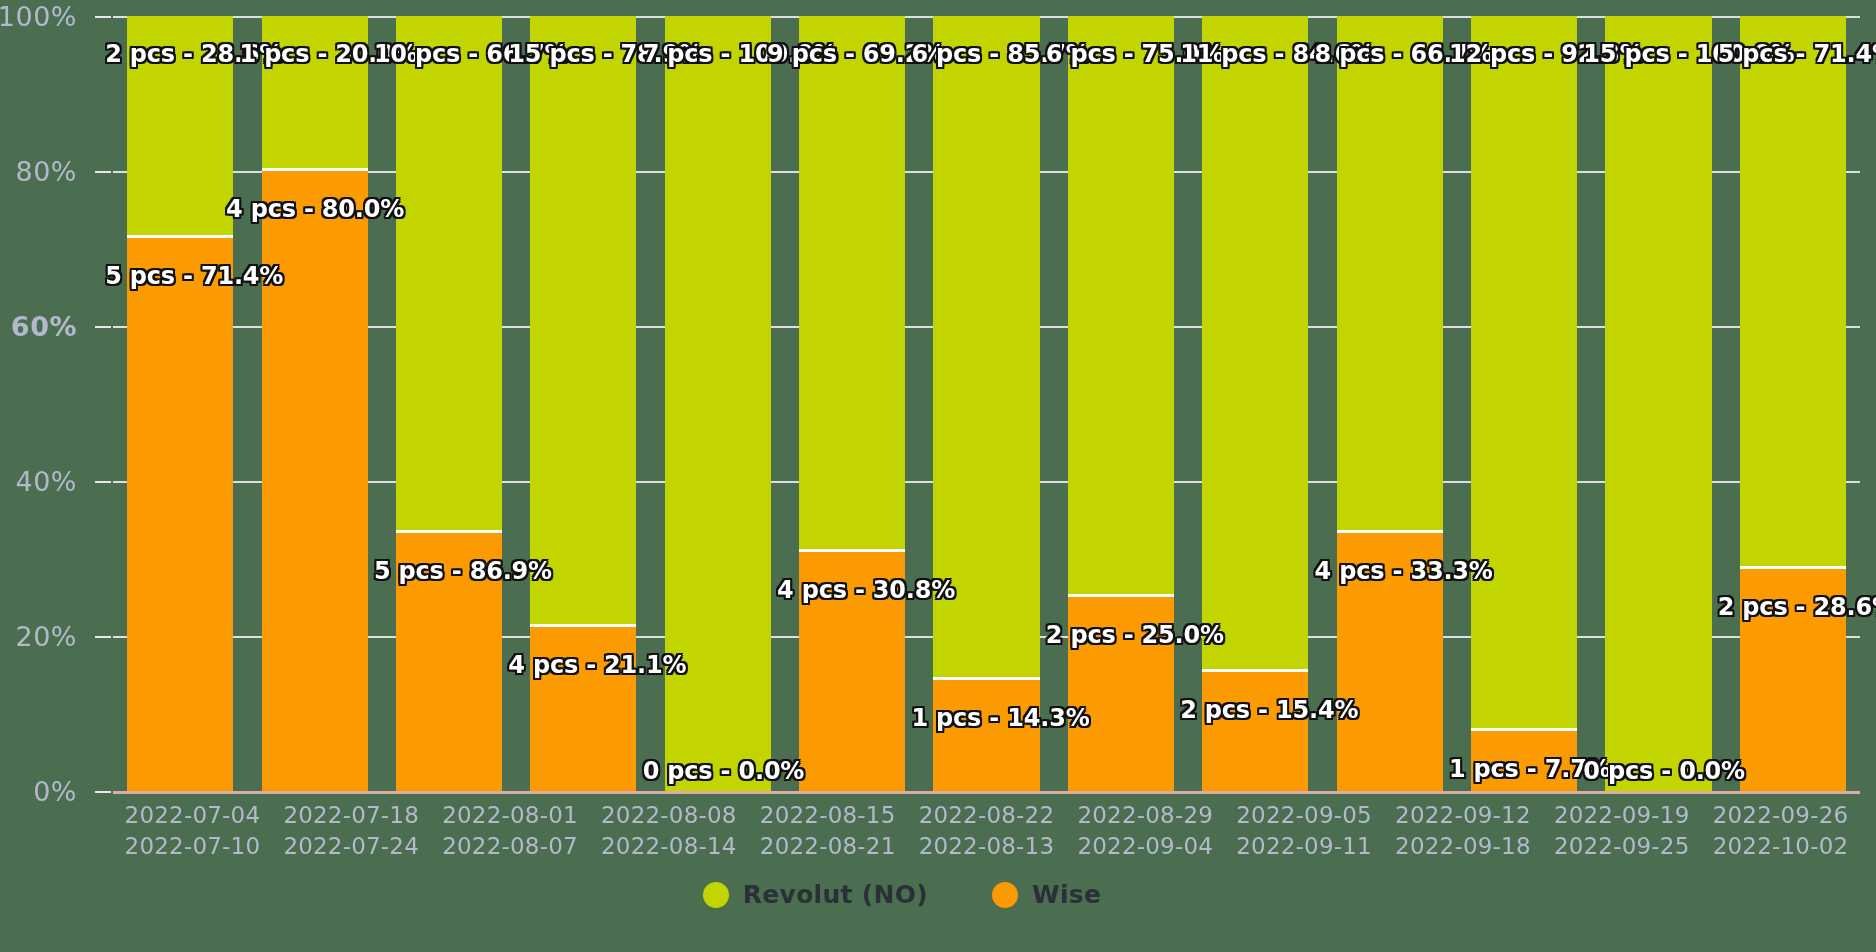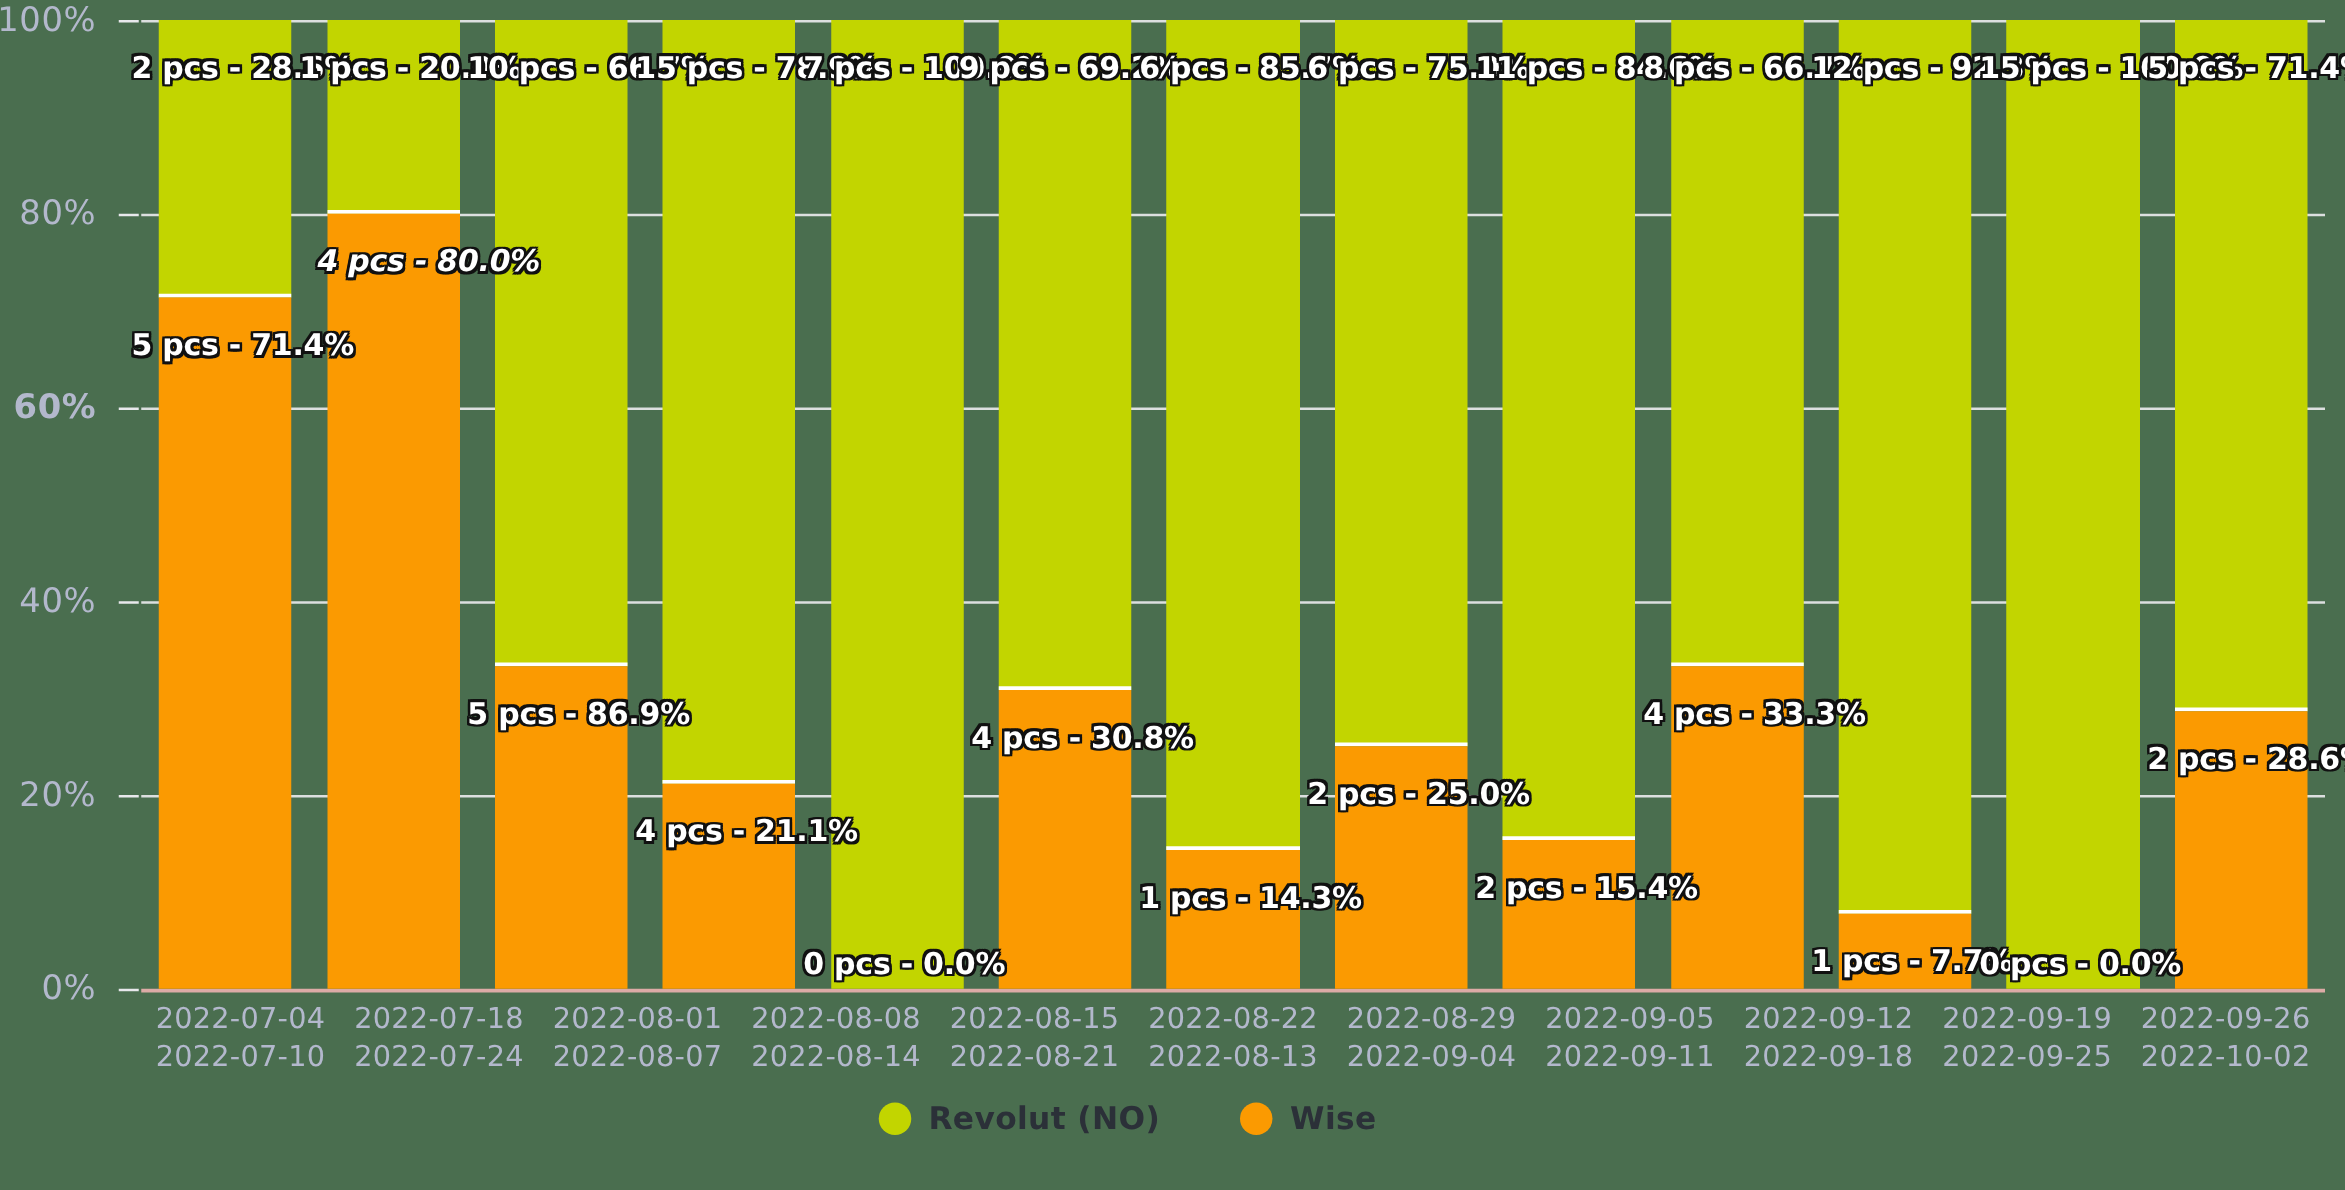--- a/index.html
+++ b/index.html
@@ -285,21 +285,21 @@
           <div class="bar-stack">
             <div class="seg green" style="height: 553.35px;"></div>
             <div class="seg orange" style="height: 221.65px;"></div>
           </div>
         </div>
       </div>
     <div id="labels">
         <div class="dlabel green-lab" style="left: -7.88962px; top: 24px;">2 pcs - 28.6%</div>
         <div class="dlabel orange-lab" style="left: -7.88962px; top: 245.65px;">5 pcs - 71.4%</div>
         <div class="dlabel green-lab" style="left: 126.495px; top: 24px;">1 pcs - 20.0%</div>
-        <div class="dlabel orange-lab" style="left: 141px; top: 179px; font-style: italic;">4 pcs - 80.0%</div>
+        <div class="dlabel orange-lab" style="left: 113px; top: 179px;">4 pcs - 80.0%</div>
         <div class="dlabel green-lab" style="left: 260.88px; top: 24px;">10 pcs - 66.7%</div>
         <div class="dlabel orange-lab" style="left: 260.88px; top: 540.925px;">5 pcs - 86.9%</div>
         <div class="dlabel green-lab" style="left: 395.264px; top: 24px;">15 pcs - 78.9%</div>
         <div class="dlabel orange-lab" style="left: 395.264px; top: 635.475px;">4 pcs - 21.1%</div>
         <div class="dlabel green-lab" style="left: 529.649px; top: 24px;">7 pcs - 100.0%</div>
         <div class="dlabel orange-lab" style="left: 529.649px; top: 741px;">0 pcs - 0.0%</div>
         <div class="dlabel green-lab" style="left: 654px; top: 24px;">9 pcs - 69.2%</div>
         <div class="dlabel orange-lab" style="left: 664.033px; top: 560.3px;">4 pcs - 30.8%</div>
         <div class="dlabel green-lab" style="left: 798.418px; top: 24px;">6 pcs - 85.7%</div>
         <div class="dlabel orange-lab" style="left: 798.418px; top: 688.175px;">1 pcs - 14.3%</div>

